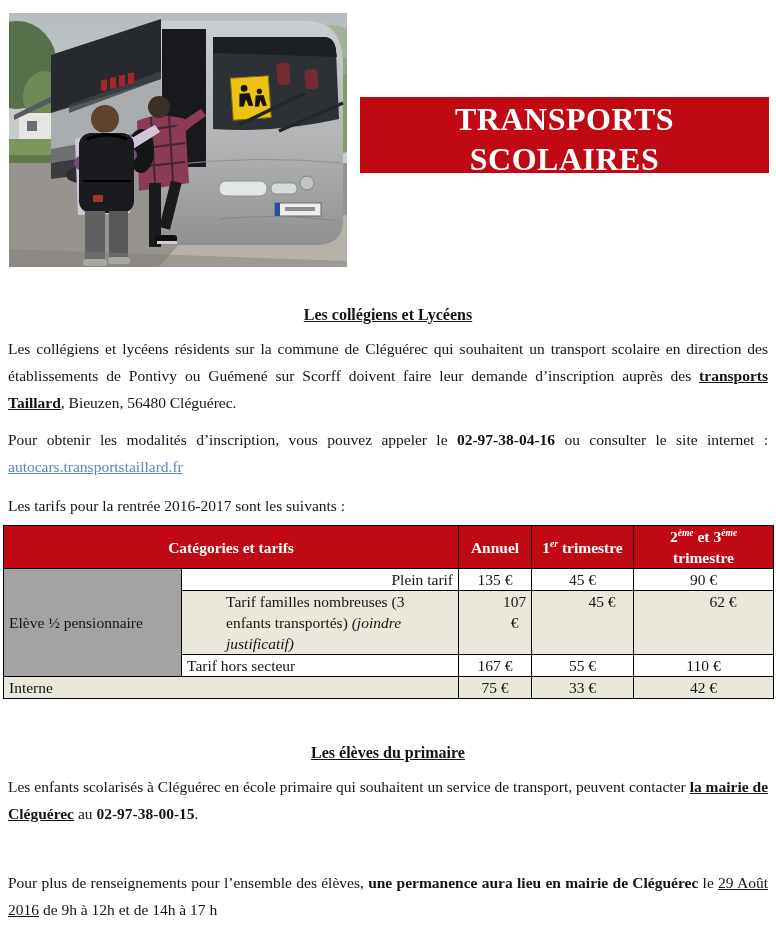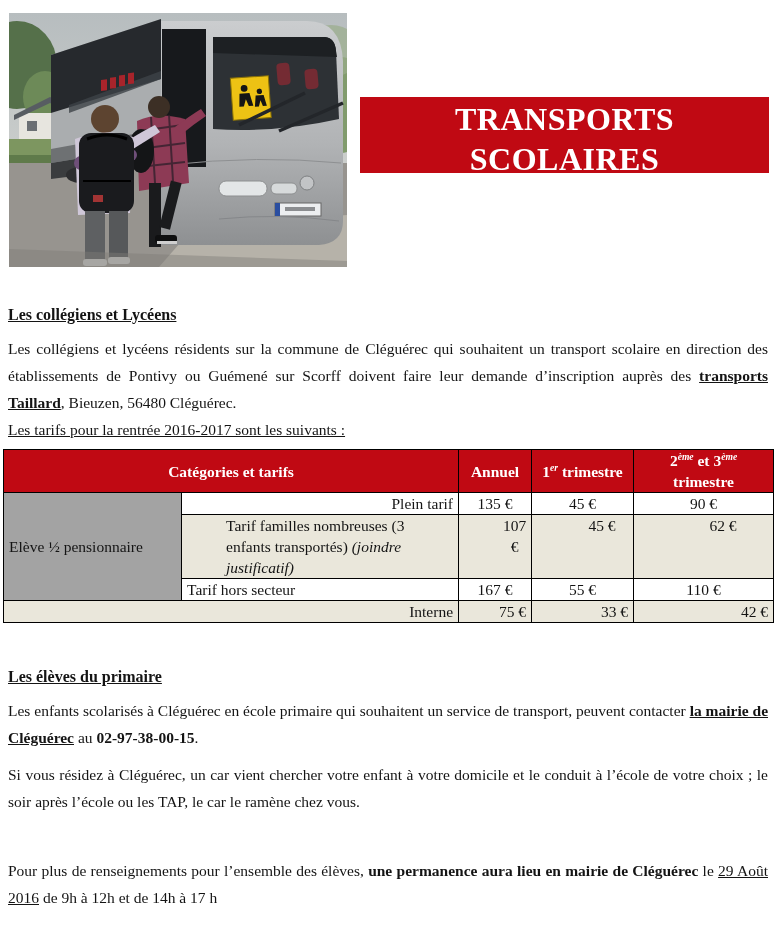--- a/index.html
+++ b/index.html
@@ -14,25 +14,25 @@
     position:absolute; left:360px; top:97px; width:409px; height:76px;
     background:var(--banner_bg); color:var(--banner_text);
     text-align:center; font-weight:bold;
   }
   .banner-l1 { font-size:32px; line-height:40px; margin-top:2px; letter-spacing:0.5px; }
   .banner-l2 { font-size:28px; line-height:32px; }
 
   .content { padding:0 8px; font-size:15.5px; line-height:27px; text-align:justify; }
   .heading {
     font-weight:bold; text-decoration:underline; font-size:16px; line-height:20px;
-    margin:38px 0 0 0; text-align:left;
+    margin:38px 0 0 0; text-align:center;
   }
   .heading.h2gap { margin-top:44px; }
   p { margin:10px 0 0 0; }
-  p.intro { margin-top:0;text-decoration:underline; }
+  p.intro { margin-top:12px; }
   p.footgap { margin-top:42px; }
 
   .b { font-weight:bold; }
   .u { text-decoration:underline; }
   .i { font-style:italic; }
   a.link { color:var(--link); text-decoration:underline; cursor:pointer; }
   sup { font-size:0.62em; line-height:0;font-style:italic; }
 
   table.tariff {
     border-collapse:collapse; table-layout:fixed; width:770px;
@@ -43,21 +43,21 @@
     background:var(--table_header_bg); color:var(--table_header_text);
     font-weight:bold; text-align:center; height:40px; border-color:#000;
   }
   tr.alt td { background:var(--row_alt_bg); }
   td.group { background:#a3a3a3; vertical-align:middle; padding-left:10px; }
   td.center { text-align:right; }
   td.val { text-align:center; }
   tr.r1 td { height:21px; }
   tr.r2 td { height:44px; vertical-align:top;padding-left:44px; }
   tr.r3 td { height:20px; }
-  tr.r4 td { height:20px;text-align:right; }
+  tr.r4 td { height:20px; }
 </style>
 </head>
 <body>
 
 <div class="header">
 
   <svg class="photo" viewBox="0 0 338 254" xmlns="http://www.w3.org/2000/svg">
     <defs>
       <linearGradient id="sky" x1="0" y1="0" x2="0" y2="1">
         <stop offset="0" stop-color="#b7bdbf"></stop>
@@ -181,20 +181,21 @@
     <div class="banner-l2">Rentrée 2016-2017</div>
   </div>
 </div>
 
 <div class="content">
 
   <div class="heading">Les collégiens et Lycéens</div>
 
   <p><span>Les collégiens et lycéens résidents sur la commune de Cléguérec qui souhaitent un transport scolaire en direction des établissements de Pontivy ou Guémené sur Scorff doivent faire leur demande d’inscription auprès des </span><span class="b u">transports Taillard</span><span>, Bieuzen, 56480 Cléguérec.</span></p>
 
+  <p><span>Pour obtenir les modalités d’inscription, vous pouvez appeler le </span><span class="b">02-97-38-04-16</span><span> ou consulter le site internet : </span><a class="link" href="#">autocars.transportstaillard.fr</a></p>
 
   <p class="intro">Les tarifs pour la rentrée 2016-2017 sont les suivants :</p>
 
   <table class="tariff">
     <colgroup>
       <col style="width:178px">
         <col style="width:277px">
         <col style="width:73px">
         <col style="width:102px">
         <col style="width:140px">
@@ -231,17 +232,16 @@
         <td class="val">33 €</td>
         <td class="val">42 €</td>
       </tr>
     </tbody>
   </table>
 
   <div class="heading h2gap">Les élèves du primaire</div>
 
   <p><span>Les enfants scolarisés à Cléguérec en école primaire qui souhaitent un service de transport, peuvent contacter </span><span class="b u">la mairie de Cléguérec</span><span> au </span><span class="b">02-97-38-00-15</span><span>.</span></p>
 
-  <p>Si vous résidez à Cléguérec, un car vient chercher votre enfant à votre domicile et le conduit à l’école de votre choix ; le soir après l’école ou les TAP, le car le ramène chez vous.</p>
 
   <p class="footgap"><span>Pour plus de renseignements pour l’ensemble des élèves, </span><span class="b">une permanence aura lieu en mairie de Cléguérec</span><span> le </span><span class="u">29 Août 2016</span><span> de 9h à 12h et de 14h à 17 h</span></p>
 
 </div>
 
 </body></html>

